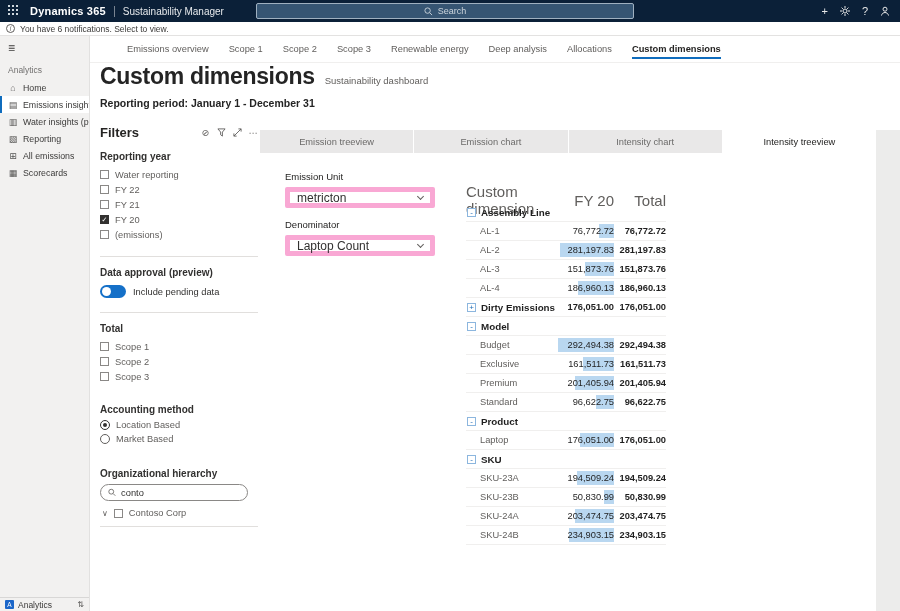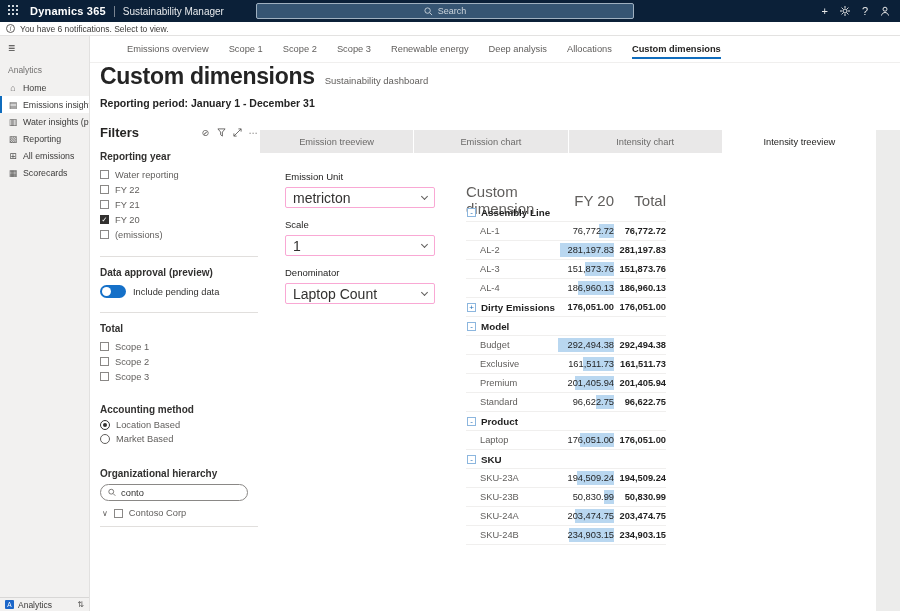--- a/index.html
+++ b/index.html
@@ -77,21 +77,21 @@
   .right-gutter{position:absolute;left:876px;top:130px;right:0;bottom:0;background:#ececeb;}
   .panel-tabs{position:absolute;left:260px;top:130px;width:616px;height:23px;display:flex;gap:1px;background:#fff;}
   .ptab{flex:1;background:#e9e8e8;color:#6b6a69;font-size:9.3px;display:flex;align-items:center;justify-content:center;white-space:nowrap;}
   .ptab.sel{background:#fff;color:#252423;}
 
   
   .content{position:absolute;left:260px;top:153px;width:616px;bottom:0;background:#fff;}
   .controls{position:absolute;left:25px;top:18px;width:150px;}
   .ctrl{margin-bottom:11px;}
   .ctrl-label{font-size:9.5px;font-weight:normal;color:#252423;margin-bottom:5px;}
-  .ctrl-select{height:21px;border:1px solid #f9a8d4;border-radius:2px;display:flex;align-items:center;padding:0 7px;font-size:14px;color:#323130;background:#fff;gap:20px;}
+  .ctrl-select{height:21px;border:5px solid #f9a8d4;border-radius:2px;display:flex;align-items:center;padding:0 7px;font-size:12px;color:#323130;background:#fff;gap:20px;}
   .ctrl-value{flex:1;white-space:nowrap;overflow:hidden;}
   .chev{width:5px;height:5px;border-right:1px solid #605e5c;border-bottom:1px solid #605e5c;transform:rotate(45deg);margin-top:-3px;flex:0 0 auto;}
 
   
   .matrix{position:absolute;left:206px;top:30px;width:200px;font-size:9.3px;}
   .mhead{display:grid;grid-template-columns:92px 56px 52px;color:#605e5c;font-size:15px;height:20px;align-items:center;}
   .mhead .h2,.mhead .h3{text-align:right;}
   .mrow{display:grid;grid-template-columns:92px 56px 52px;height:19px;align-items:center;border-bottom:1px solid #f0efee;}
   .c1{display:flex;align-items:center;gap:5px;overflow:hidden;white-space:nowrap;}
   .exp{width:9px;height:9px;border:1px solid #8cb6de;color:#1f6cb5;font-size:8px;line-height:7px;text-align:center;flex:0 0 auto;margin-left:1px;background:#fff;}
@@ -313,27 +313,20 @@
 <div class="content">
   <div class="controls">
       <div class="ctrl">
         <div class="ctrl-label">Emission Unit</div>
         <div class="ctrl-select">
           <span class="ctrl-value">metricton</span>
           <span class="chev"></span>
         </div>
       </div>
       <div class="ctrl">
-        <div class="ctrl-label">Scale</div>
-        <div class="ctrl-select">
-          <span class="ctrl-value">1</span>
-          <span class="chev"></span>
-        </div>
-      </div>
-      <div class="ctrl">
         <div class="ctrl-label">Denominator</div>
         <div class="ctrl-select">
           <span class="ctrl-value">Laptop Count</span>
           <span class="chev"></span>
         </div>
       </div>
     </div>
   <div class="matrix">
     <div class="mhead">
       <div class="h1">Custom dimension</div>

